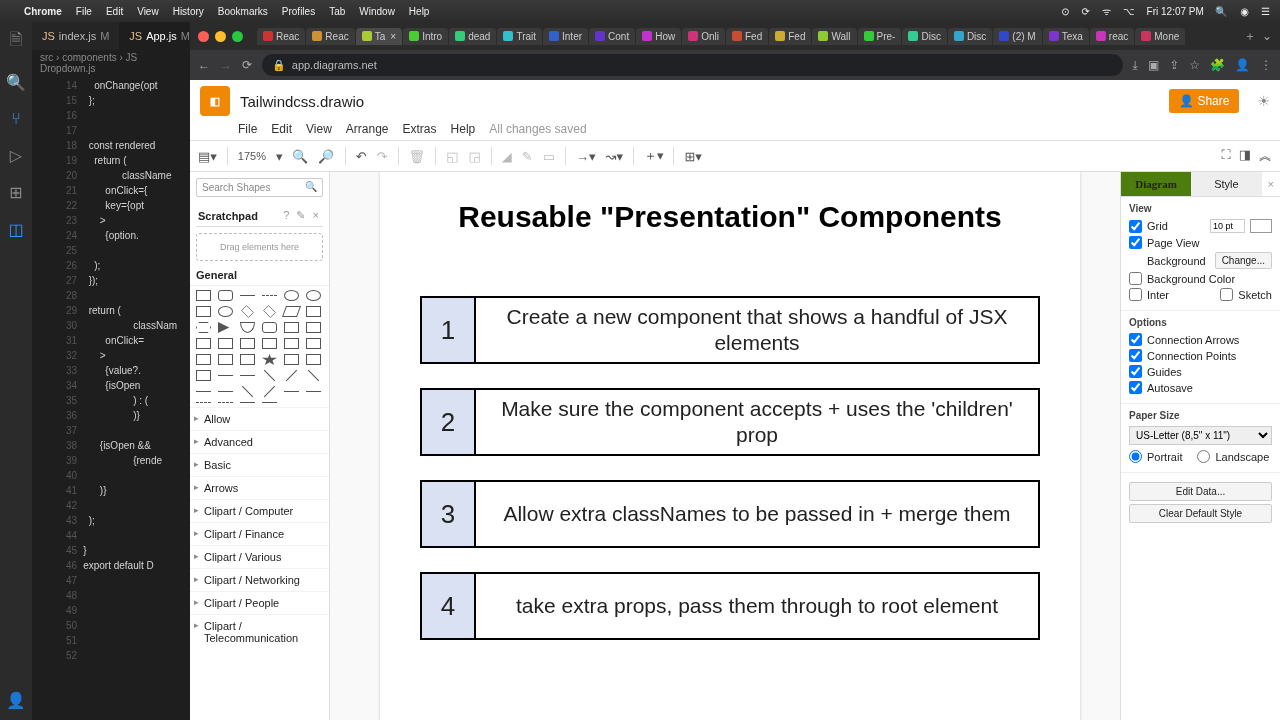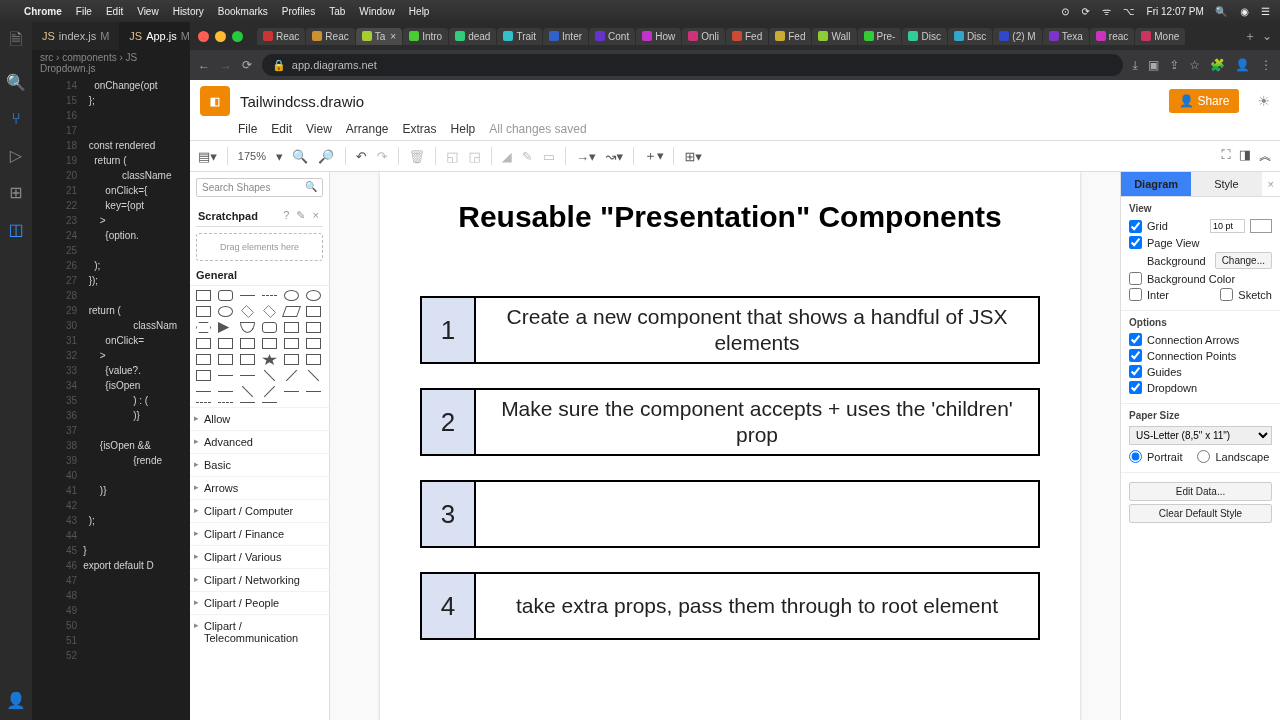--- a/index.html
+++ b/index.html
@@ -58,21 +58,21 @@
   .cat::before{content:"▸"; position:absolute; left:4px; color:#888; font-size:9px;}
   .canvas{ flex:1; background:#f9f9f9; position:relative; overflow:hidden;}
   .page{ position:absolute; left:50px; top:0; width:700px; height:700px; background:#fff; box-shadow:0 0 3px rgba(0,0,0,.2);}
   .title{ position:absolute; top:26px; left:0; right:0; text-align:center; font-size:30px; font-weight:bold; color:#000; line-height:1.25;}
   .step{ position:absolute; left:40px; width:620px; height:68px; display:flex; border:2px solid #000;}
   .num{ width:54px; background:#d9e1f2; border-right:2px solid #000; display:flex; align-items:center; justify-content:center; font-size:26px;}
   .txt{ flex:1; display:flex; align-items:center; justify-content:center; text-align:center; font-size:21px; padding:0 10px; line-height:1.25;}
   .format{ width:160px; border-left:1px solid #ddd; font-size:11px; display:flex; flex-direction:column;}
   .ftabs{ display:flex; border-bottom:1px solid #ddd;}
   .ftab{ flex:1; text-align:center; padding:6px; background:#eee;}
-  .ftab.active{ background:#3b82f6; font-weight:bold;}
+  .ftab.active{ background:#4d7c0f; font-weight:bold;font-family:Liberation Serif, serif;}
   .fsec{ padding:6px 8px; border-bottom:1px solid #eee;}
   .fsec h4{ font-size:10px; font-weight:bold; margin-bottom:5px; color:#444;}
   .row{ display:flex; align-items:center; gap:5px; margin:3px 0;}
   .row input[type=checkbox]{margin:0;}
   .pt{ width:35px; border:1px solid #ccc; font-size:9px; padding:1px 2px; margin-left:auto;}
   .swatch{width:22px;height:14px;border:1px solid #999;background:#fff;}
   .btn{ border:1px solid #ccc; background:#f4f4f4; padding:2px 6px; font-size:10px; border-radius:2px; margin-left:auto;}
   .sel{ width:100%; border:1px solid #ccc; font-size:10px; padding:2px;}
   .wbtn{ border:1px solid #ccc; background:#f4f4f4; padding:3px; font-size:10px; text-align:center; margin:3px 0; border-radius:2px;}
 </style>
@@ -384,20 +384,21 @@
                 <div class="step" style="top: 124px;">
                   <div class="num">1</div>
                   <div class="txt">Create a new component that shows a handful of JSX elements</div>
                 </div>
                 <div class="step" style="top: 216px;">
                   <div class="num">2</div>
                   <div class="txt">Make sure the component accepts + uses the 'children'  prop</div>
                 </div>
                 <div class="step" style="top: 308px;">
                   <div class="num">3</div>
+                  <div class="txt">Allow extra classNames to be passed in + merge them</div>
                 </div>
                 <div class="step" style="top: 400px;">
                   <div class="num">4</div>
                   <div class="txt">take extra props, pass them through to root element</div>
                 </div>
               </div>
           </div>
         </div>
 
         <div class="format">
@@ -442,21 +443,21 @@
             <div class="row">
                 <input type="checkbox" checked="" style="">
                 <span>Connection Points</span>
               </div>
             <div class="row">
                 <input type="checkbox" checked="" style="">
                 <span>Guides</span>
               </div>
             <div class="row">
                 <input type="checkbox" checked="" style="">
-                <span>Dropdown</span>
+                <span>Autosave</span>
               </div>
           </div>
           <div class="fsec">
             <h4>Paper Size</h4>
             <select class="sel"><option>US-Letter (8,5" x 11")</option></select>
             <div class="row" style="margin-top:5px">
                 <input type="radio" checked="" style="">
                 <span>Portrait</span>
                 <input type="radio" style="margin-left: 10px;">
                 <span>Landscape</span>

